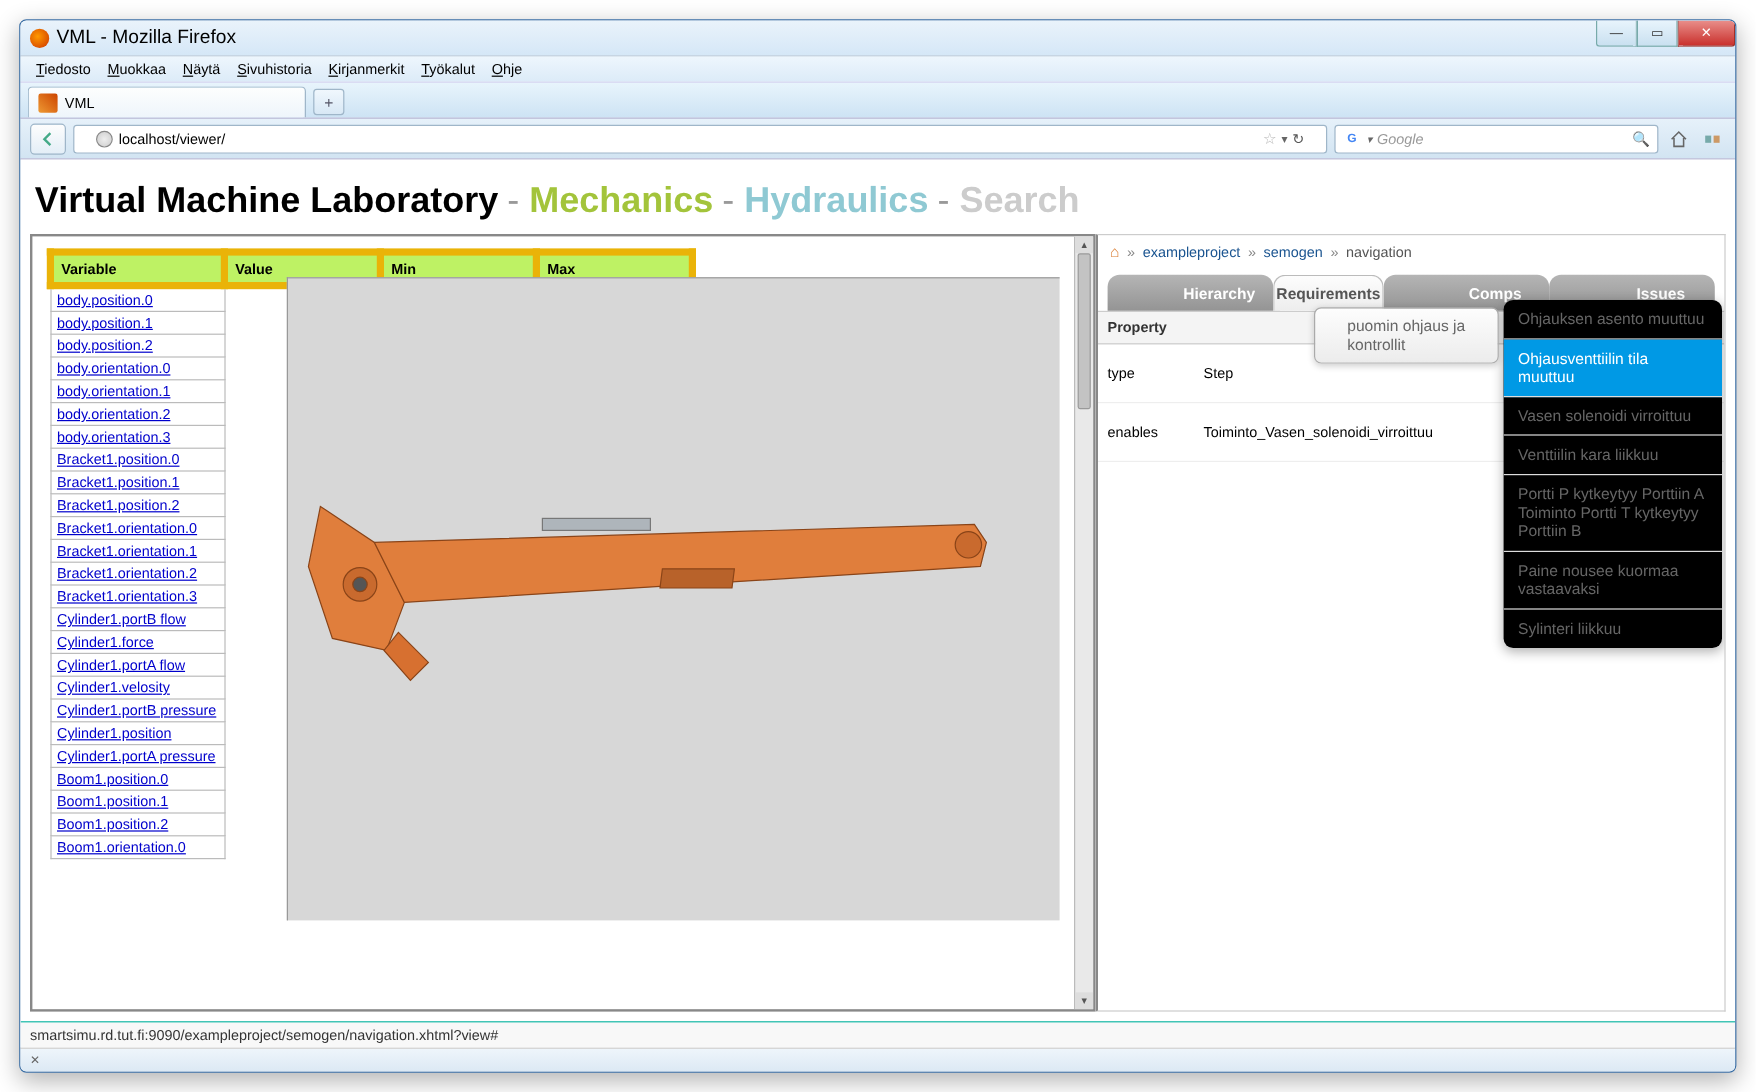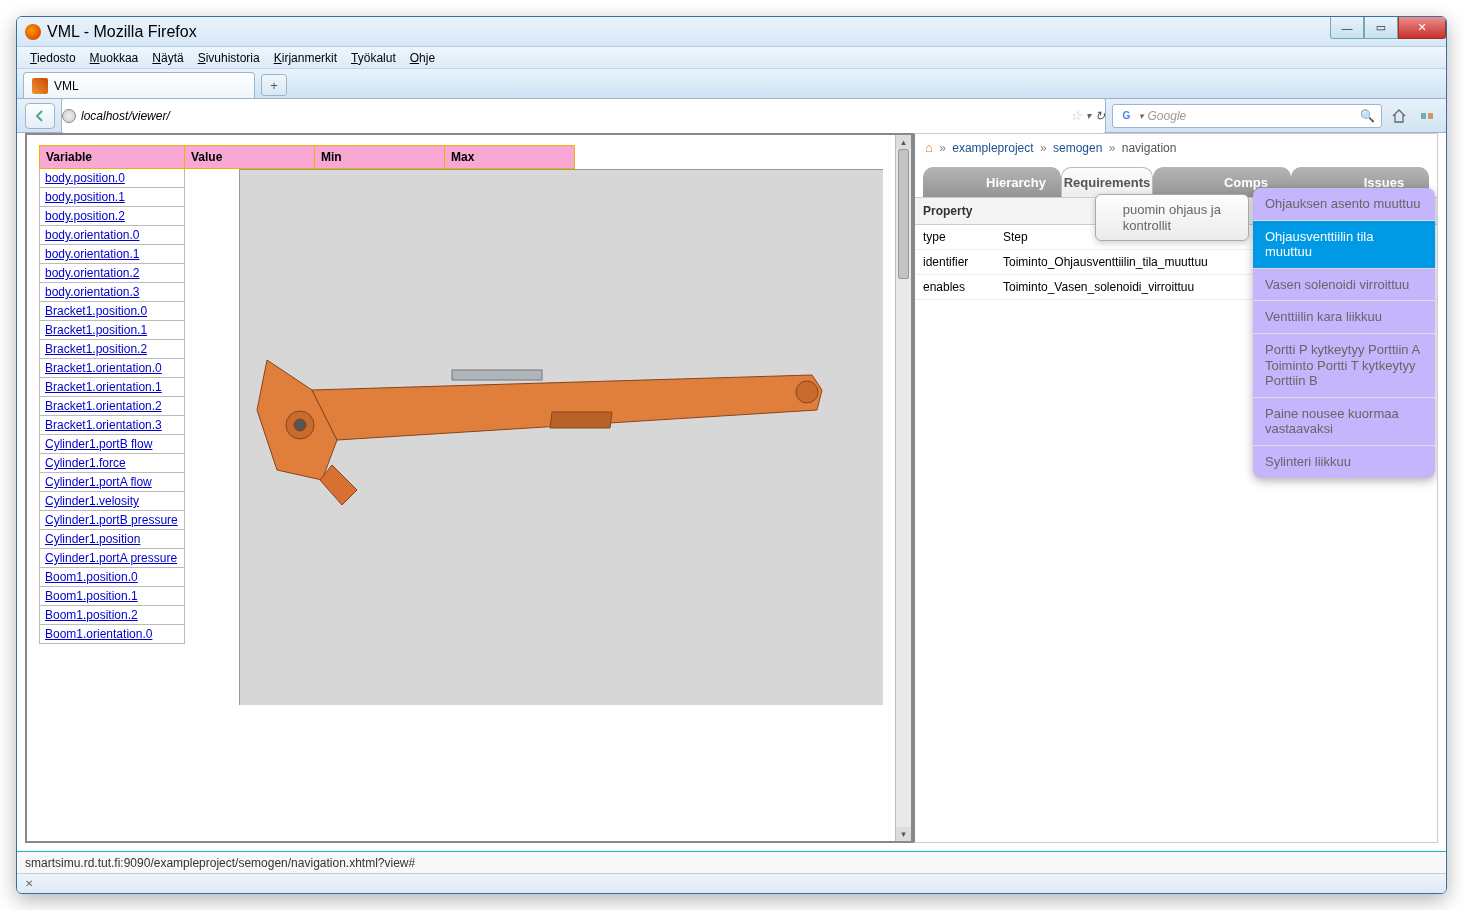--- a/index.html
+++ b/index.html
@@ -23,21 +23,21 @@
 
 
 .tabstrip { height: 30px; background: linear-gradient(to bottom, #e8f4fc, #cde3f4); display: flex; align-items: flex-end; padding: 4px 6px 0; border-bottom: 1px solid #aac; }
 .browser-tab { width: 232px; height: 26px; background: linear-gradient(to bottom, #fdfefe, #eef5fb); border: 1px solid #9fb6c9; border-bottom: none; border-radius: 4px 4px 0 0; display: flex; align-items: center; padding: 0 8px; font-size: 12px; }
 .browser-tab .favicon { width: 16px; height: 16px; margin-right: 6px; background: linear-gradient(45deg, #e93, #c40); border-radius: 2px; }
 .new-tab-btn { width: 26px; height: 22px; margin-left: 6px; margin-bottom: 2px; background: linear-gradient(to bottom, #f0f7fd, #d8e8f5); border: 1px solid #9fb6c9; border-radius: 3px; display: flex; align-items: center; justify-content: center; font-size: 13px; color: #556; }
 
 
 .urlbar-row { height: 34px; background: linear-gradient(to bottom, #e6f1fa, #d2e4f2); display: flex; align-items: center; padding: 0 8px; gap: 6px; border-bottom: 1px solid #aac; }
 .nav-back { width: 30px; height: 26px; border: 1px solid #9fb6c9; border-radius: 4px; background: linear-gradient(to bottom, #fdfdfd, #e3eef7); display: flex; align-items: center; justify-content: center; color: #3a6; font-size: 15px; }
-.urlbar { flex: 1; height: 36px; border: 1px solid #9fb6c9; border-radius: 3px; background: #fff; display: flex; align-items: center; padding: 0 0; font-size: 12px; color: #777; font-style: italic; }
+.urlbar { flex: 1; height: 24px; border: 1px solid #9fb6c9; border-radius: 3px; background: #fff; display: flex; align-items: center; padding: 0 18px; font-size: 12px; color: #777; }
 .urlbar .globe { width: 14px; height: 14px; margin-right: 5px; border: 1px solid #888; border-radius: 50%; background: radial-gradient(circle, #eee, #ccc); }
 .urlbar .host { color: #000; }
 .urlbar .path { color: #000000; }
 .urlbar .star { margin-left: auto; color: #bbb; font-size: 13px; margin-right: 4px; }
 .urlbar .dropdown { color: #666; font-size: 10px; margin-right: 4px; }
 .urlbar .refresh { color: #555; font-size: 12px; }
 .searchbox { width: 270px; height: 24px; border: 1px solid #9fb6c9; border-radius: 3px; background: #fff; display: flex; align-items: center; padding: 0 6px; font-size: 12px; color: #999; font-style: italic; }
 .searchbox .g-icon { width: 15px; height: 15px; margin-right: 5px; display: flex; align-items: center; justify-content: center; font-size: 10px; font-style: normal; font-weight: bold; }
 .searchbox .g-icon span:nth-child(1){color:#4285f4}.searchbox .g-icon span:nth-child(2){color:#ea4335}
 .searchbox .mag { margin-left: auto; color: #888; font-style: normal; }
@@ -52,21 +52,21 @@
 .page-header .teal { color: #8fc9d3; }
 .page-header .gray { color: #ccc; }
 
 .panes { flex: 1; display: flex; padding: 0 8px 8px; gap: 0; overflow: hidden; }
 
 
 .left-pane { flex: 1; border: 2px solid #888; position: relative; display: flex; overflow: hidden; }
 .left-inner { flex: 1; overflow: hidden; padding: 10px 12px; }
 .exe-title { font-size: 18px; font-weight: bold; margin-bottom: 8px; color: #222; }
 .var-table { border-collapse: collapse; font-size: 12px; }
-.var-table th { border: 1px solid #eab308; background: #f9a8d4; padding: 4px 6px; text-align: left; font-weight: bold; height: 22px; }
+.var-table th { border: 6px solid #eab308; background: #bef264; padding: 4px 6px; text-align: left; font-weight: bold; height: 22px; }
 .var-table td { border: 1px solid #bbb; padding: 2px 5px; height: 18px; }
 .var-table td a { color: #0000cc; text-decoration: underline; cursor: pointer; }
 .var-col { width: 145px; }
 .val-col { width: 130px; }
 .min-col, .max-col { width: 130px; }
 .viewer-wrap { display: flex; height: 560px; }
 .viewer-body { flex:1; position: relative; }
 .viewer-img { position: absolute; top: 24px; left: 200px; right: 0; bottom: 0; background: #d7d7d7; border-top: 1px solid #999; border-left: 1px solid #999; }
 .boom-svg { position: absolute; left: 12px; top: 150px; }
 .left-scroll { width: 16px; background: #e9e9e9; border-left: 1px solid #bbb; position: relative; }
@@ -82,25 +82,25 @@
 .breadcrumb .home { color: #d97b2f; font-size: 13px; }
 .breadcrumb .sep2 { color: #888; padding: 0 3px; }
 
 .tabs-row { display: flex; padding: 6px 8px 0; gap: 0; }
 .right-tab { flex: 1; height: 30px; border-radius: 10px 10px 0 0; display: flex; align-items: center; justify-content: center; font-size: 13px; font-weight: bold; color: #fff; cursor: pointer; }
 .right-tab.normal { background: linear-gradient(to bottom, #b5b5b5, #949494); padding-left: 48px; }
 .right-tab.active { background: linear-gradient(to bottom, #fdfdfd, #ededed); color: #555; border: 1px solid #bbb; border-bottom: none; }
 
 .prop-table { width: 100%; border-collapse: collapse; font-size: 12px; margin-top: 0; border-top: 1px solid #ccc; }
 .prop-table th { background: #f4f4f4; text-align: left; padding: 6px 8px; border-bottom: 1px solid #ccc; font-weight: bold; color: #333; }
-.prop-table td { padding: 5px 8px; border-bottom: 1px solid #eee; }
+.prop-table td { padding: 17px 8px; border-bottom: 1px solid #eee; }
 .prop-table tr td:first-child { width: 80px; }
 
 
-.popup-menu { position: absolute; top: 54px; right: 2px; width: 182px; background: #c4b5fd; border-radius: 8px; box-shadow: 0 3px 10px rgba(0,0,0,0.3); overflow: hidden; z-index: 10; }
+.popup-menu { position: absolute; top: 54px; right: 2px; width: 182px; background: #000000; border-radius: 8px; box-shadow: 0 3px 10px rgba(0,0,0,0.3); overflow: hidden; z-index: 10; }
 .popup-item { padding: 8px 12px; font-size: 13px; color: #666; border-bottom: 1px solid #ddd; line-height: 1.2; cursor: pointer; }
 .popup-item.sel { background: #0099e5; color: #fff; }
 .popup-item:last-child { border-bottom: none; }
 
 .popup-tooltip { position: absolute; top: 60px; right: 188px; background: linear-gradient(to bottom, #fdfdfd, #ececec); border: 1px solid #aaa; border-radius: 6px; padding: 7px 27px; font-size: 13px; color: #666; box-shadow: 0 2px 6px rgba(0,0,0,0.2); z-index: 11; white-space: pre-line; line-height: 1.2; }
 
 
 .statusbar-row { height: 22px; border-top: 1px solid #14b8a6; background: #f8f8f8; display: flex; align-items: center; padding: 0 8px; font-size: 12px; color: #333; }
 .addonbar { height: 20px; border-top: 1px solid #ccc; background: linear-gradient(to bottom, #eef5fb, #dce9f4); display: flex; align-items: center; padding: 0 8px; font-size: 11px; color: #555; }
 .addonbar .x { font-size: 10px; color: #666; }
@@ -168,20 +168,29 @@
     </div>
     <div class="toolbar-icon">
       <svg width="16" height="16" viewBox="0 0 16 16">
             <rect x="2" y="5" width="5" height="6" fill="#7aa"></rect>
             <rect x="9" y="5" width="5" height="6" fill="#c96"></rect>
           </svg>
     </div>
   </div>
 
   <div class="content">
+    <div class="page-header">
+      <span class="black">Virtual Machine Laboratory</span>
+      <span class="sep"> - </span>
+      <span class="green">Mechanics</span>
+      <span class="sep"> - </span>
+      <span class="teal">Hydraulics</span>
+      <span class="sep"> - </span>
+      <span class="gray">Search</span>
+    </div>
 
     <div class="panes">
 
       <div class="left-pane">
         <div class="left-inner">
           <div class="viewer-wrap">
             <div class="viewer-body">
               <table class="var-table">
                 <thead>
                   <tr>
@@ -318,24 +327,20 @@
                   <th>Property</th>
                   <th></th>
                 </tr>
               </thead>
           <tbody id="prop-tbody">
                 <tr>
                   <td>type</td>
                   <td>Step</td>
                 </tr>
                 <tr>
-                  <td>identifier</td>
-                  <td>Toiminto_Ohjausventtiilin_tila_muuttuu</td>
-                </tr>
-                <tr>
                   <td>enables</td>
                   <td>Toiminto_Vasen_solenoidi_virroittuu</td>
                 </tr>
               </tbody>
         </table>
 
         <div class="popup-tooltip">puomin ohjaus ja
 kontrollit</div>
 
         <div class="popup-menu">

